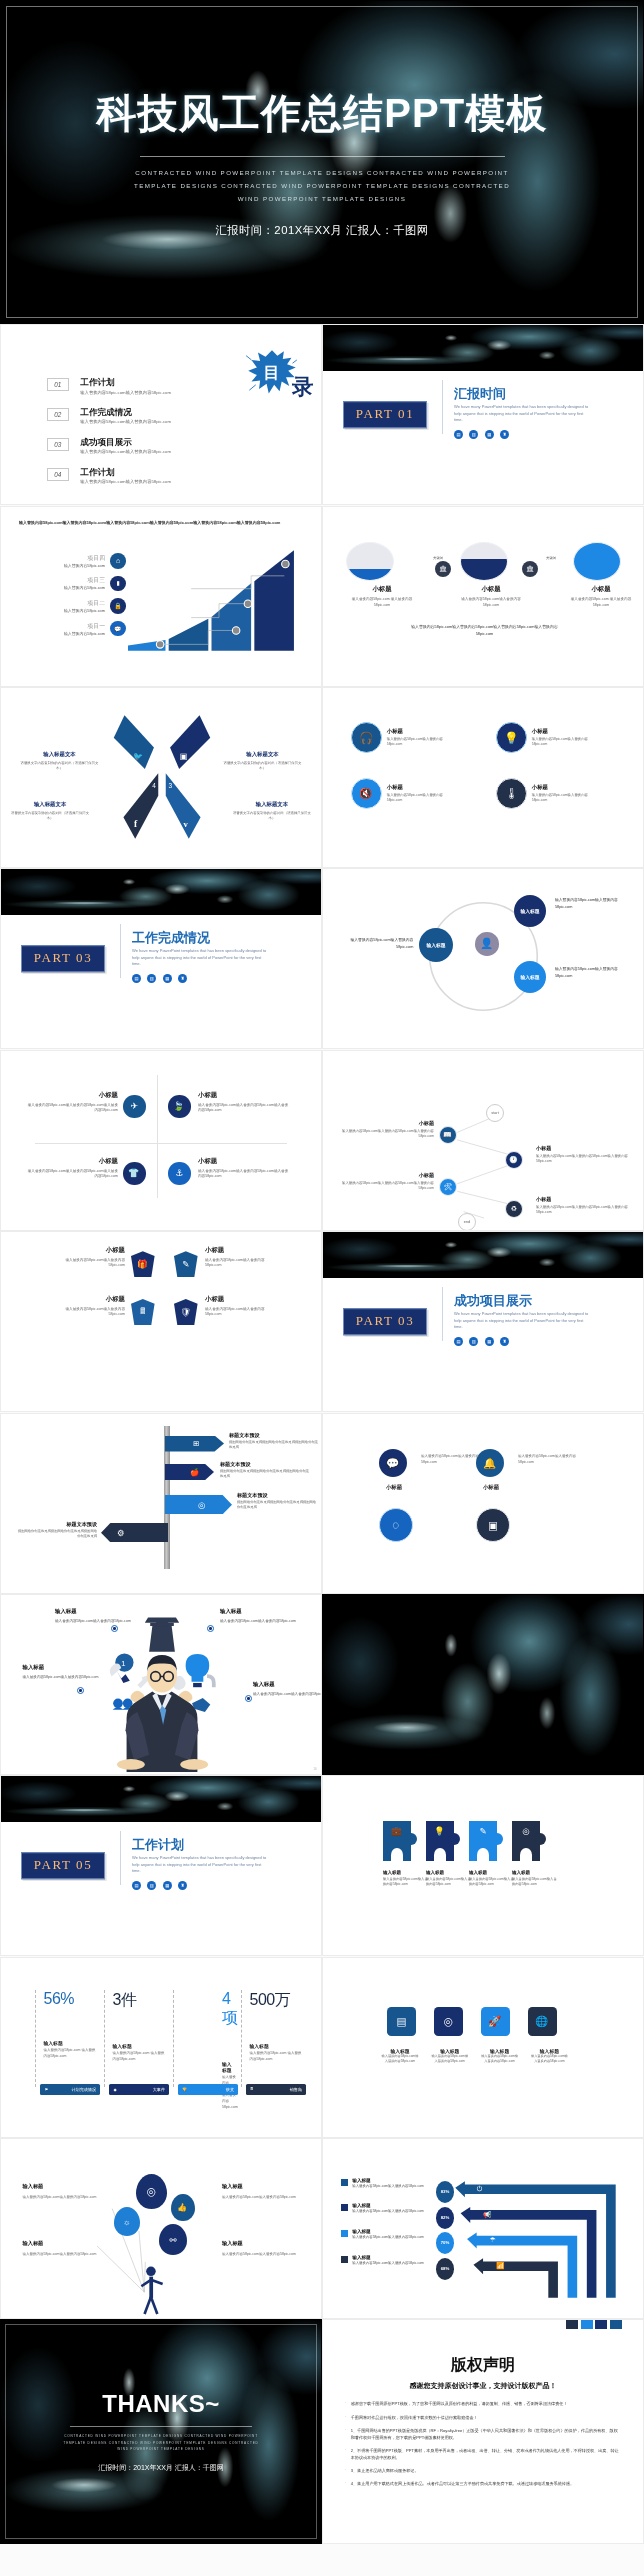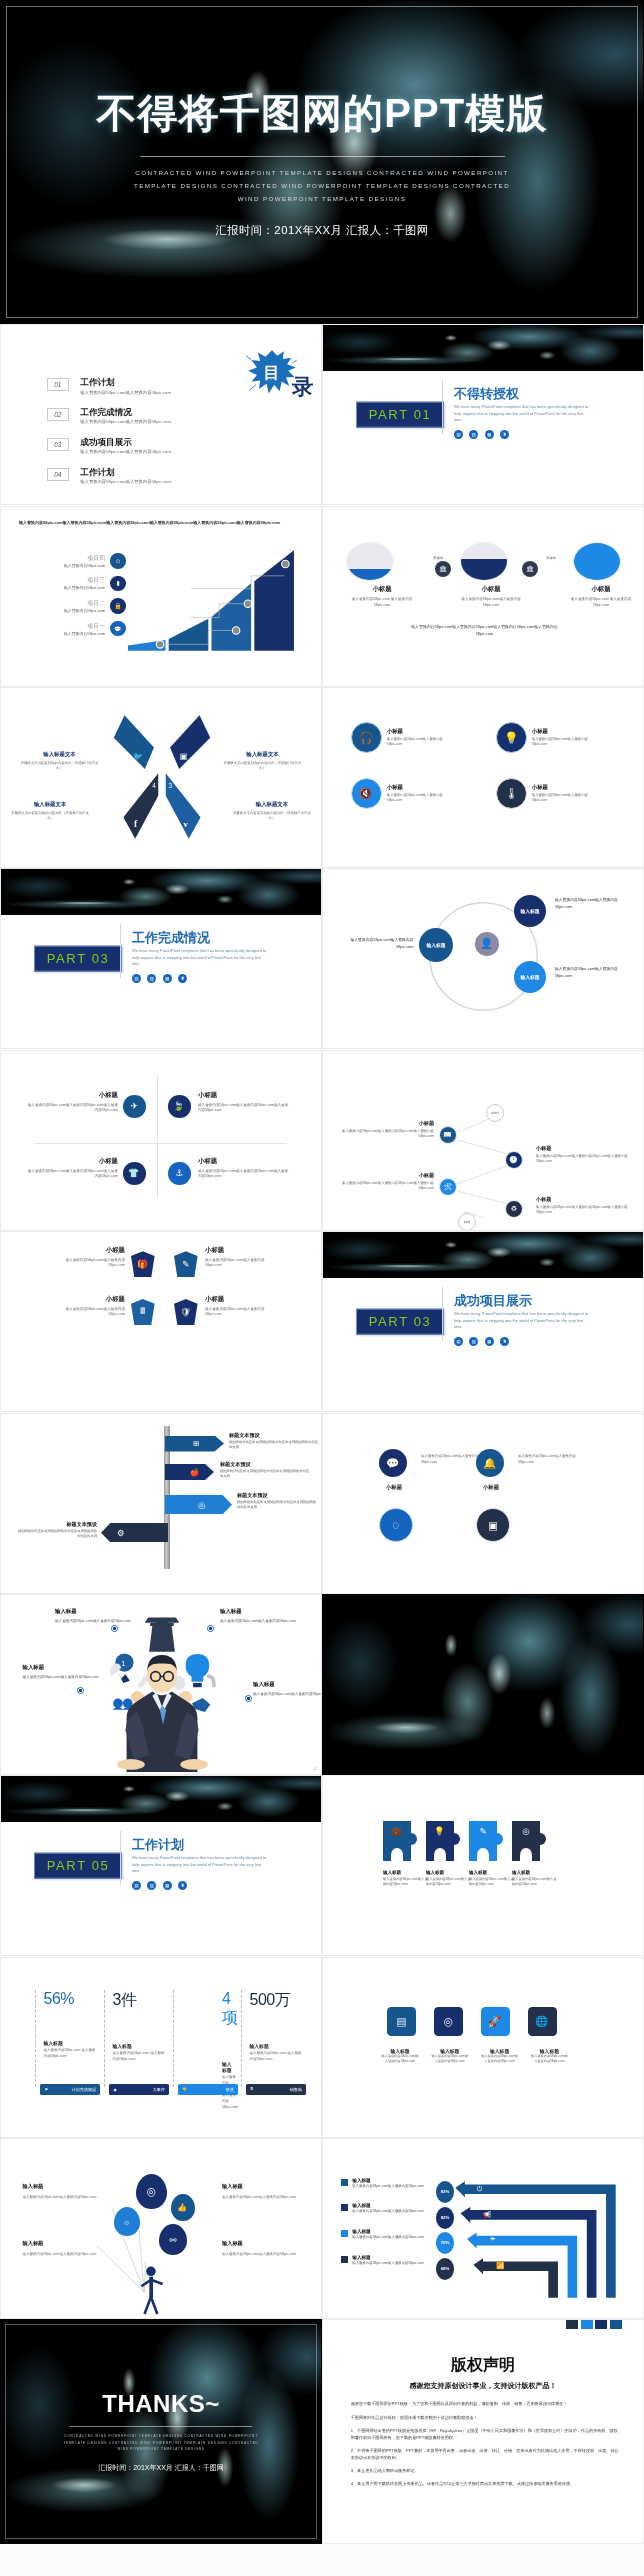--- a/index.html
+++ b/index.html
@@ -61,24 +61,24 @@
   .splat { position:absolute; right:22.5px; top:21.5px; width:54px; height:54px; }
   .splat svg { width:100%; height:100%; }
   .toc-cn { position:absolute; right:7.5px; top:47px; font-size:21.5px; font-weight:bold;
             color:#12306e; }
 
   
   .sec { display:block; }
   .sec .band { position:absolute; left:0; right:0; height:46px; }
   .sec .band.top { top:0; } .sec .band.bot { bottom:0; }
   .sec .body { position:absolute; left:0; right:0; top:46px; bottom:46px; background:#fff; }
-  .sec .badge { position:absolute; left:33px; top:50%; transform:translateY(-50%);
-                background:#17306d; color:#84cc16; border:0.5px solid #6f8bbf;
+  .sec .badge { position:absolute; left:20px; top:50%; transform:translateY(-50%);
+                background:#17306d; color:#fdba74; border:0.5px solid #6f8bbf;
                 box-shadow:1.6px 1.6px 0 rgba(0,0,0,.12);
-                padding:4.8px 11.8px; font-family:Liberation Sans, sans-serif;
+                padding:4.8px 11.8px; font-family:Liberation Serif, serif;
                 font-size:13px; letter-spacing:1.6px; }
   .sec .vline { position:absolute; left:119px; top:8.6px; bottom:23.6px; width:0.5px; background:#cdd6e3; }
   .sec .sec-title { position:absolute; left:131px; top:14px; font-size:13px;
                     font-weight:bold; color:#1f6bb5; }
   .sec .sec-en { position:absolute; left:131px; top:33px; width:138px; font-size:4px;
                  color:#6f84a0; line-height:1.65; }
   .sec .dots { position:absolute; left:131px; top:59px; display:flex; gap:6.4px; }
   .sec .dots i { width:9px; height:9px; border-radius:50%; background:#1565c0;
                  display:flex; align-items:center; justify-content:center;
                  color:#fff; font-size:4.3px; font-style:normal; }
@@ -192,21 +192,21 @@
 </style>
 </head>
 <body>
 
 <div class="page">
 
   <div class="slide dark" id="cover">
     <div class="smoke"></div>
     <div class="frame"></div>
     <div class="cover-inner">
-      <div class="cover-title">不得将千图网的PPT模版</div>
+      <div class="cover-title">科技风工作总结PPT模板</div>
       <div class="cover-rule"></div>
       <div class="cover-sub">CONTRACTED WIND POWERPOINT TEMPLATE DESIGNS CONTRACTED WIND POWERPOINT TEMPLATE DESIGNS CONTRACTED WIND POWERPOINT TEMPLATE DESIGNS CONTRACTED WIND POWERPOINT TEMPLATE DESIGNS</div>
       <div class="cover-meta">汇报时间：201X年XX月  汇报人：千图网</div>
     </div>
   </div>
 
   <div class="slide" id="toc">
     <div class="splat">
       <svg viewBox="0 0 100 100">
         <path fill="#1c6fba" d="M50 6 L60 16 L72 8 L70 22 L86 20 L78 32 L94 38 L80 44 L92 56 L76 56 L82 72 L68 64 L64 82 L54 70 L44 86 L40 68 L26 78 L28 62 L12 64 L22 52 L6 44 L22 38 L12 24 L28 26 L24 10 L38 18 Z"></path>
@@ -252,21 +252,21 @@
       </div>
     </div>
   </div>
 
   <div class="slide sec" style="left:322px;top:324px;width:322px;height:181px;">
     <div class="band top smoke"></div>
     <div class="band bot smoke"></div>
     <div class="body">
       <div class="badge">PART 01</div>
       <div class="vline"></div>
-      <div class="sec-title">不得转授权</div>
+      <div class="sec-title">汇报时间</div>
       <div class="sec-en">We have many PowerPoint templates that has been specifically designed to help anyone that is stepping into the world of PowerPoint for the very first time.</div>
       <div class="dots">
         <i>▤</i>
         <i>▥</i>
         <i>▦</i>
         <i>♜</i>
       </div>
     </div>
   </div>
 

